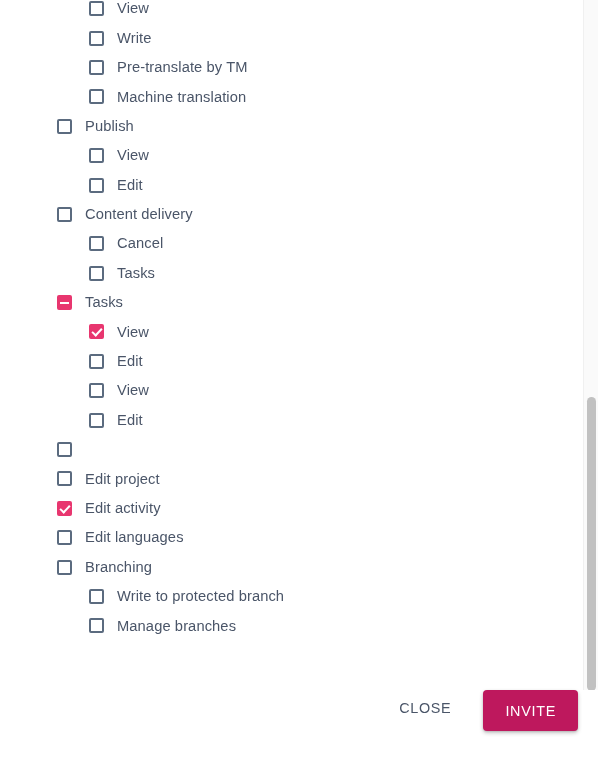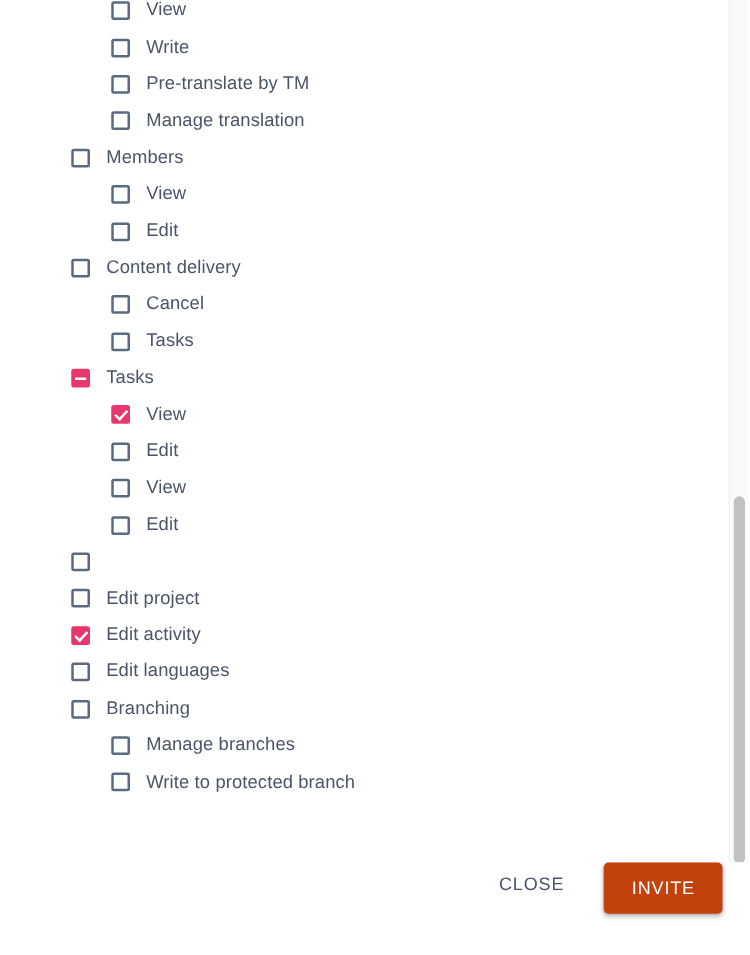--- a/index.html
+++ b/index.html
@@ -139,21 +139,21 @@
     border: none;
     padding: 10px 14px;
     cursor: pointer;
     font-weight: 400;
   }
   #invite-button {
     font-family: "Liberation Sans", sans-serif;
     font-size: 14.4px;
     letter-spacing: 0.7px;
     color: #ffffff;
-    background: #c2410c;
+    background: #be185d;
     border: none;
     border-radius: 4px;
     padding: 0 22px;
     height: 41px;
     margin-left: 18px;
     cursor: pointer;
     box-shadow: 0 2px 4px rgba(0,0,0,0.22), 0 1px 2px rgba(0,0,0,0.12);
     font-weight: 400;
   }
 </style>
@@ -171,25 +171,25 @@
         <div class="perm-row lvl2">
           <span class="cb unchecked"></span>
           <span class="perm-label">Write</span>
         </div>
         <div class="perm-row lvl2">
           <span class="cb unchecked"></span>
           <span class="perm-label">Pre-translate by TM</span>
         </div>
         <div class="perm-row lvl2">
           <span class="cb unchecked"></span>
-          <span class="perm-label">Manage translation</span>
-        </div>
-        <div class="perm-row">
-          <span class="cb unchecked"></span>
-          <span class="perm-label">Members</span>
+          <span class="perm-label">Machine translation</span>
+        </div>
+        <div class="perm-row">
+          <span class="cb unchecked"></span>
+          <span class="perm-label">Publish</span>
         </div>
         <div class="perm-row lvl2">
           <span class="cb unchecked"></span>
           <span class="perm-label">View</span>
         </div>
         <div class="perm-row lvl2">
           <span class="cb unchecked"></span>
           <span class="perm-label">Edit</span>
         </div>
         <div class="perm-row">
@@ -238,25 +238,25 @@
         <div class="perm-row">
           <span class="cb unchecked"></span>
           <span class="perm-label">Edit languages</span>
         </div>
         <div class="perm-row">
           <span class="cb unchecked"></span>
           <span class="perm-label">Branching</span>
         </div>
         <div class="perm-row lvl2">
           <span class="cb unchecked"></span>
+          <span class="perm-label">Write to protected branch</span>
+        </div>
+        <div class="perm-row lvl2">
+          <span class="cb unchecked"></span>
           <span class="perm-label">Manage branches</span>
-        </div>
-        <div class="perm-row lvl2">
-          <span class="cb unchecked"></span>
-          <span class="perm-label">Write to protected branch</span>
         </div>
       </div>
 
     <div id="scrollbar-track">
       <div id="scrollbar-thumb" style="top: 397px; height: 294px;"></div>
     </div>
   </div>
 
   <div id="footer">
     <button id="close-button">CLOSE</button>

